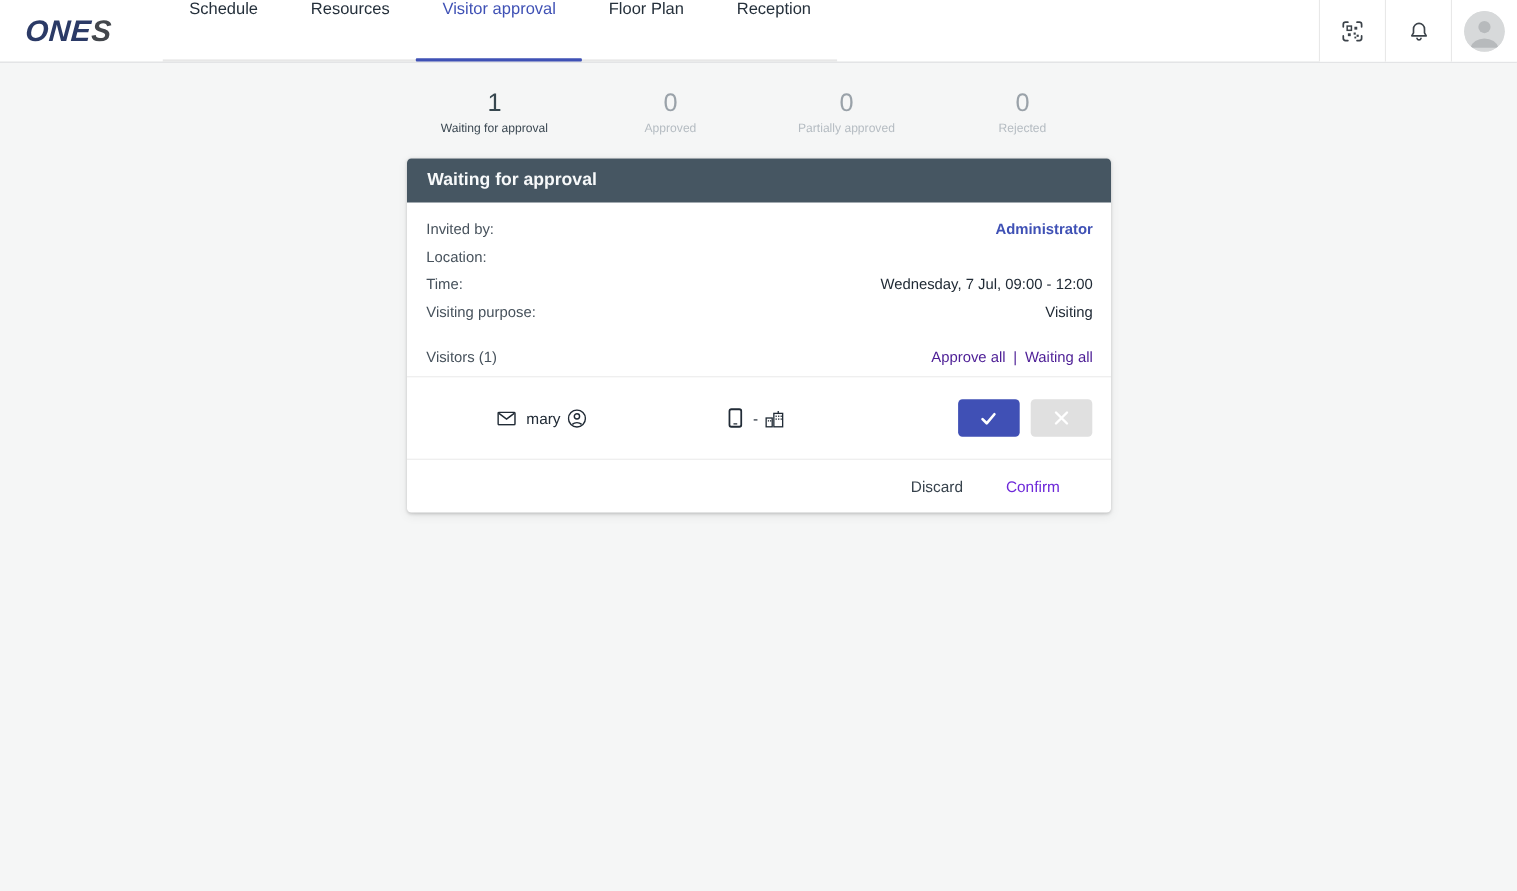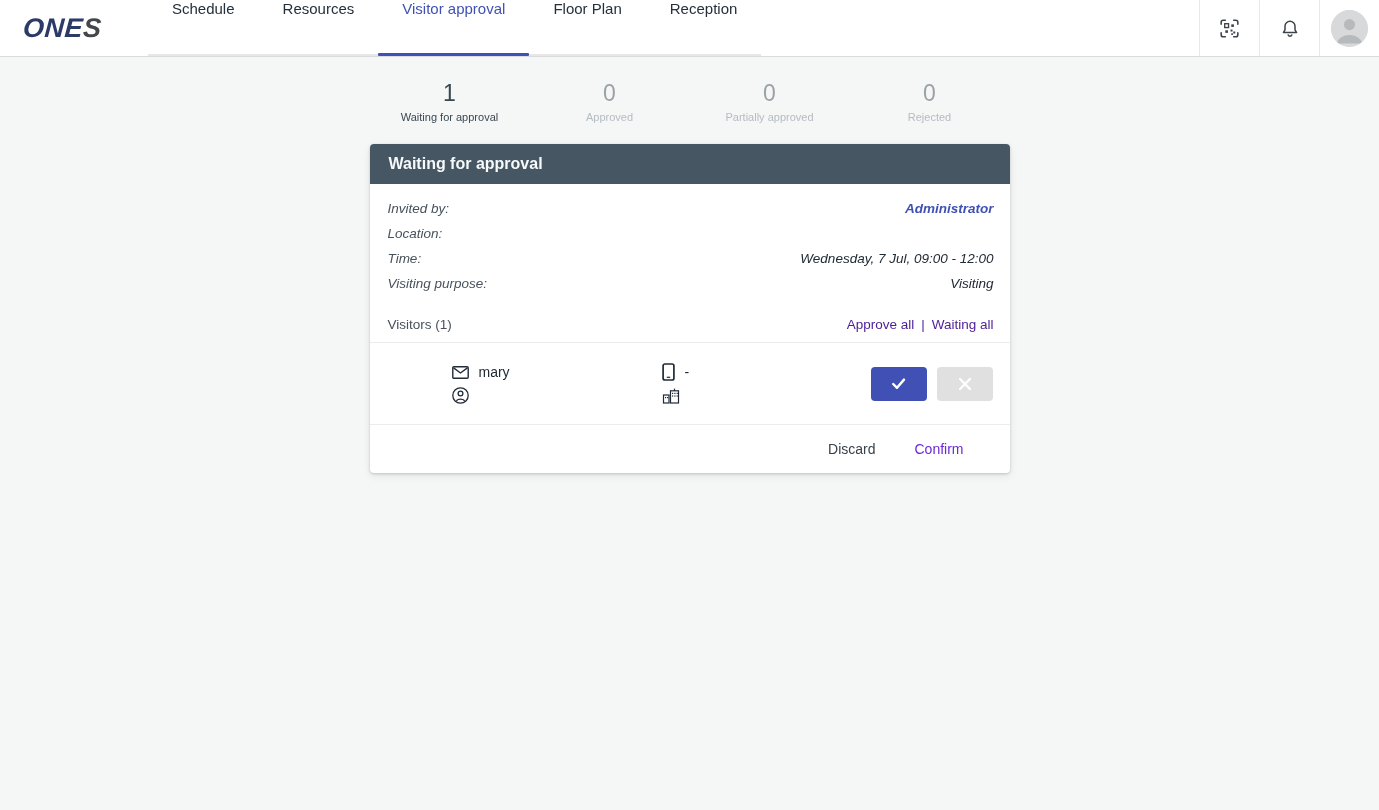--- a/index.html
+++ b/index.html
@@ -64,39 +64,39 @@
   
   .card {
     margin-top:21px; background:#ffffff; border-radius:4px;
     box-shadow:0 1px 3px rgba(0,0,0,.18), 0 3px 10px rgba(0,0,0,.07);
   }
   .card-header {
     background:#465662; color:#f7f9fa; font-size:16px; font-weight:700;
     height:40px; display:flex; align-items:center; padding:0 19px;
     border-radius:4px 4px 0 0;
   }
-  .card-fields { padding:12px 16px 0 18px;font-style:italic; }
+  .card-fields { padding:12px 16px 0 18px; }
   .field { display:flex; justify-content:space-between; align-items:center; height:25px; font-size:13.5px; }
   .field-label { color:#47525c; }
   .field-value { color:#212b36; }
   .field-value.link { color:#3f51b5; font-weight:700; cursor:pointer; }
 
   .visitors-bar {
     display:flex; justify-content:space-between; align-items:center;
     padding:21px 16px 10px 18px; font-size:13.5px;gap:38px;
   }
   .visitors-title { color:#47525c; }
   .bulk-actions { color:#4c1d95; display:flex; align-items:flex-start; }
   .bulk-link { cursor:pointer; }
   .bulk-sep { margin:0 7px; }
 
   .divider { border-top:1px solid #ececec; }
 
   .visitor-row { display:flex; align-items:center; padding:20px 17px 20px 82px; }
-  .v-col { display:flex; flex-direction:column; gap:6px; }
+  .v-col { display:flex; flex-direction:row; gap:6px; }
   .v-col-1 { width:210px; }
   .v-line { display:flex; align-items:center; gap:10px; font-size:14px; color:#212b36; min-height:17px; }
   .v-line svg { flex:0 0 auto; }
   .v-actions { margin-left:auto; display:flex; gap:10px; }
   .act-btn {
     width:56px; height:34px; border:none; border-radius:4px; cursor:pointer;
     display:flex; align-items:center; justify-content:center;
   }
   .act-btn.approve { background:#4050b5; }
   .act-btn.reject  { background:#e0e0e0; }

